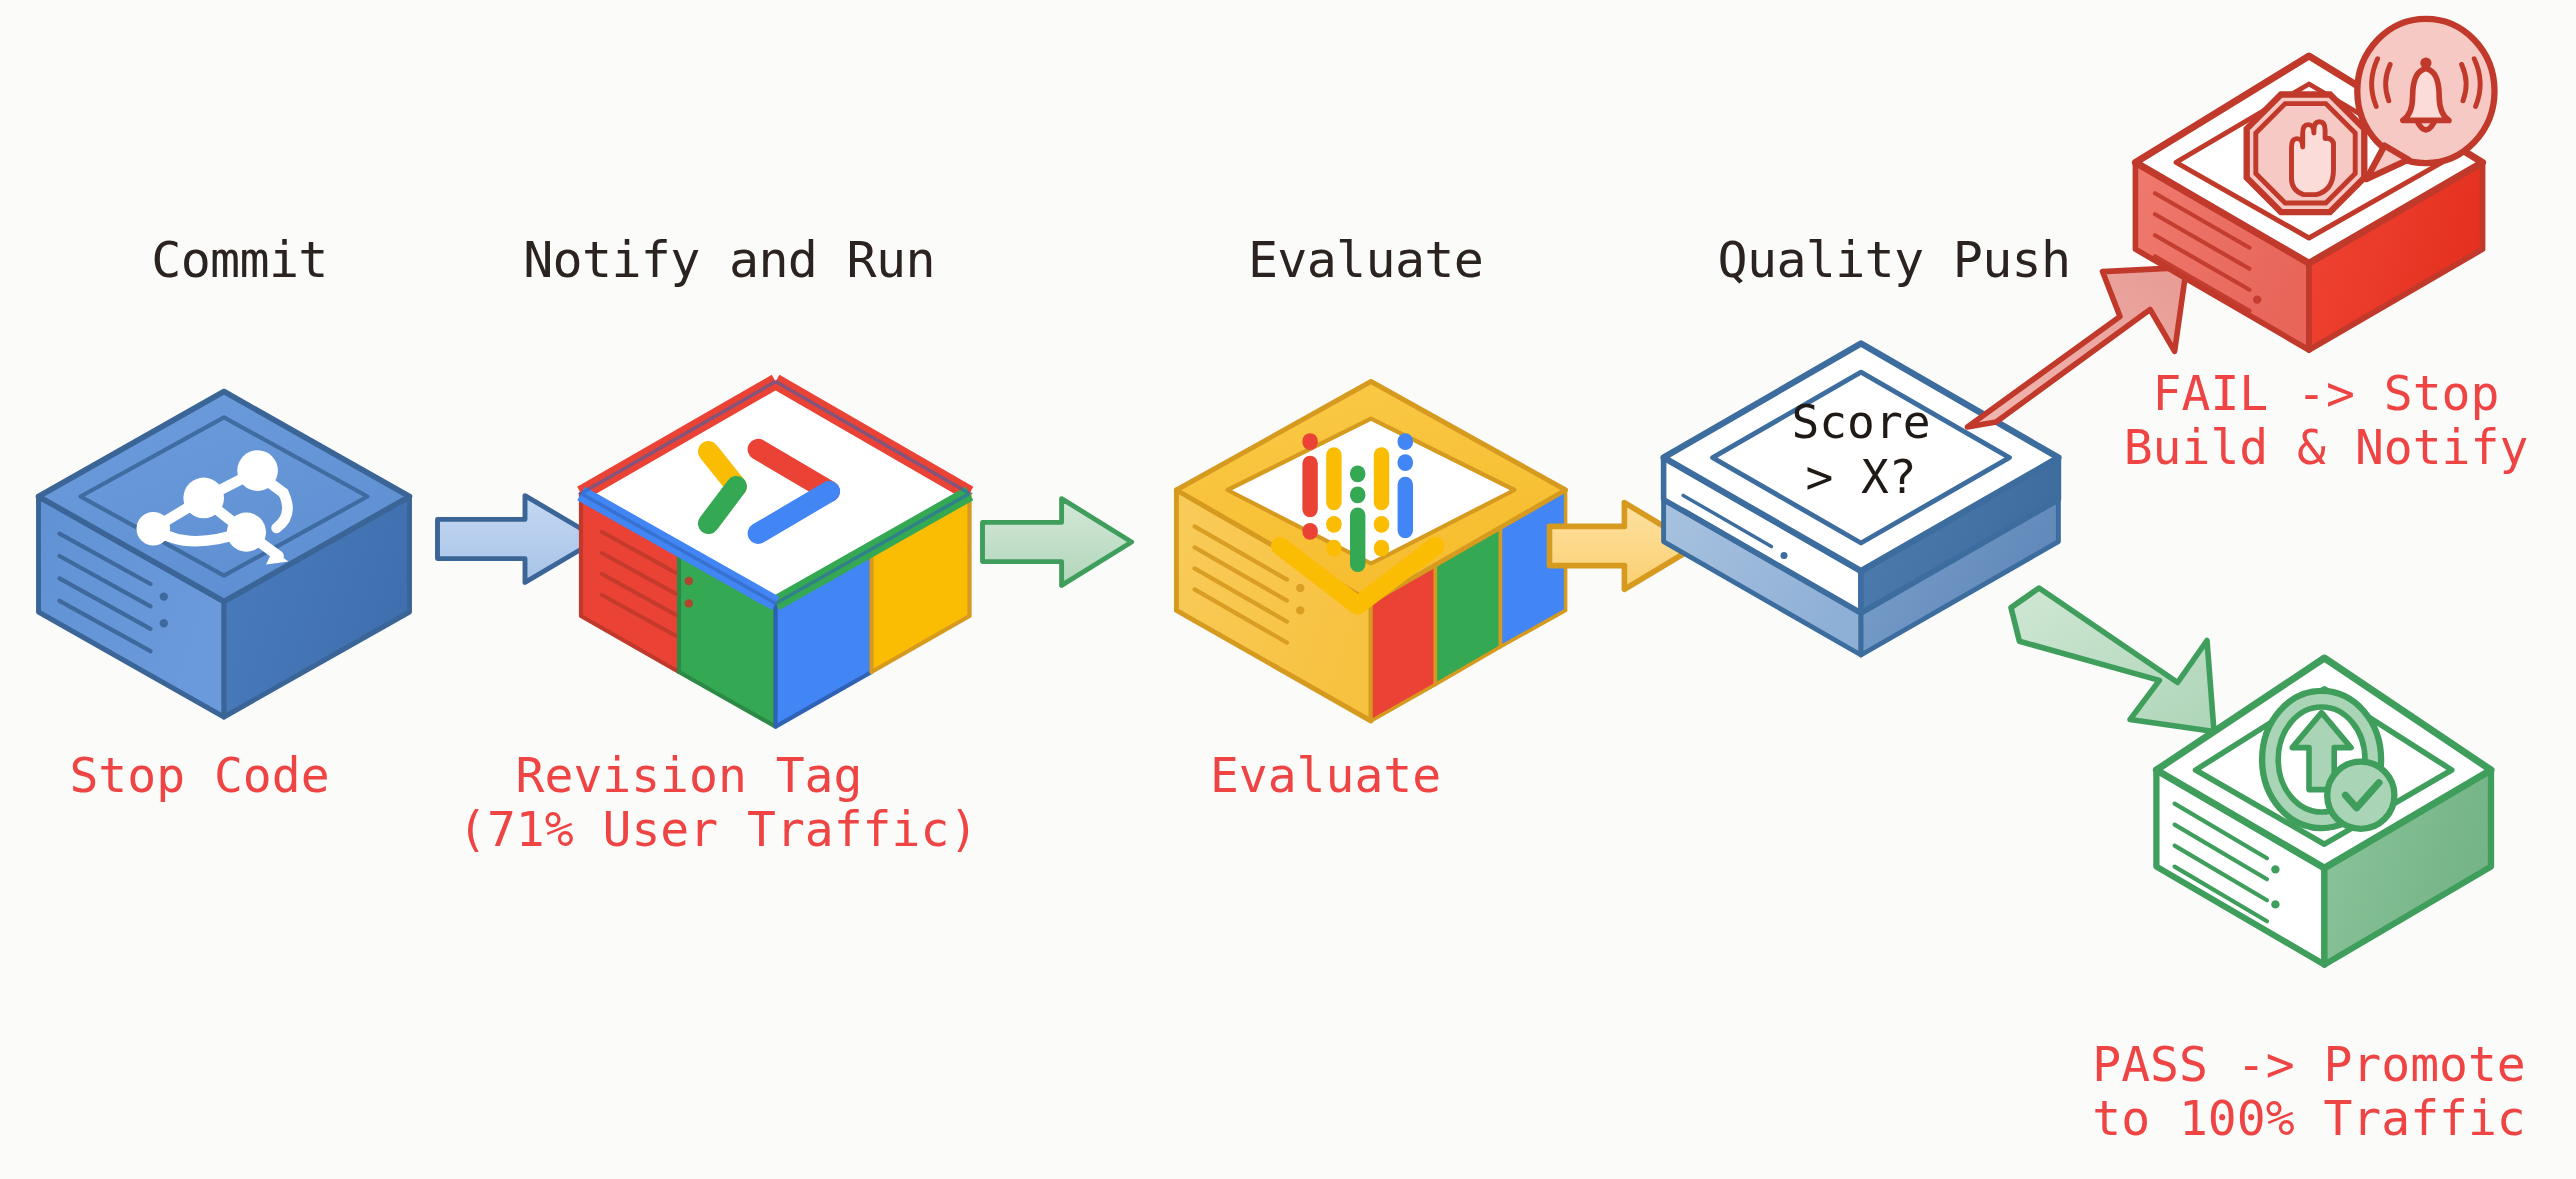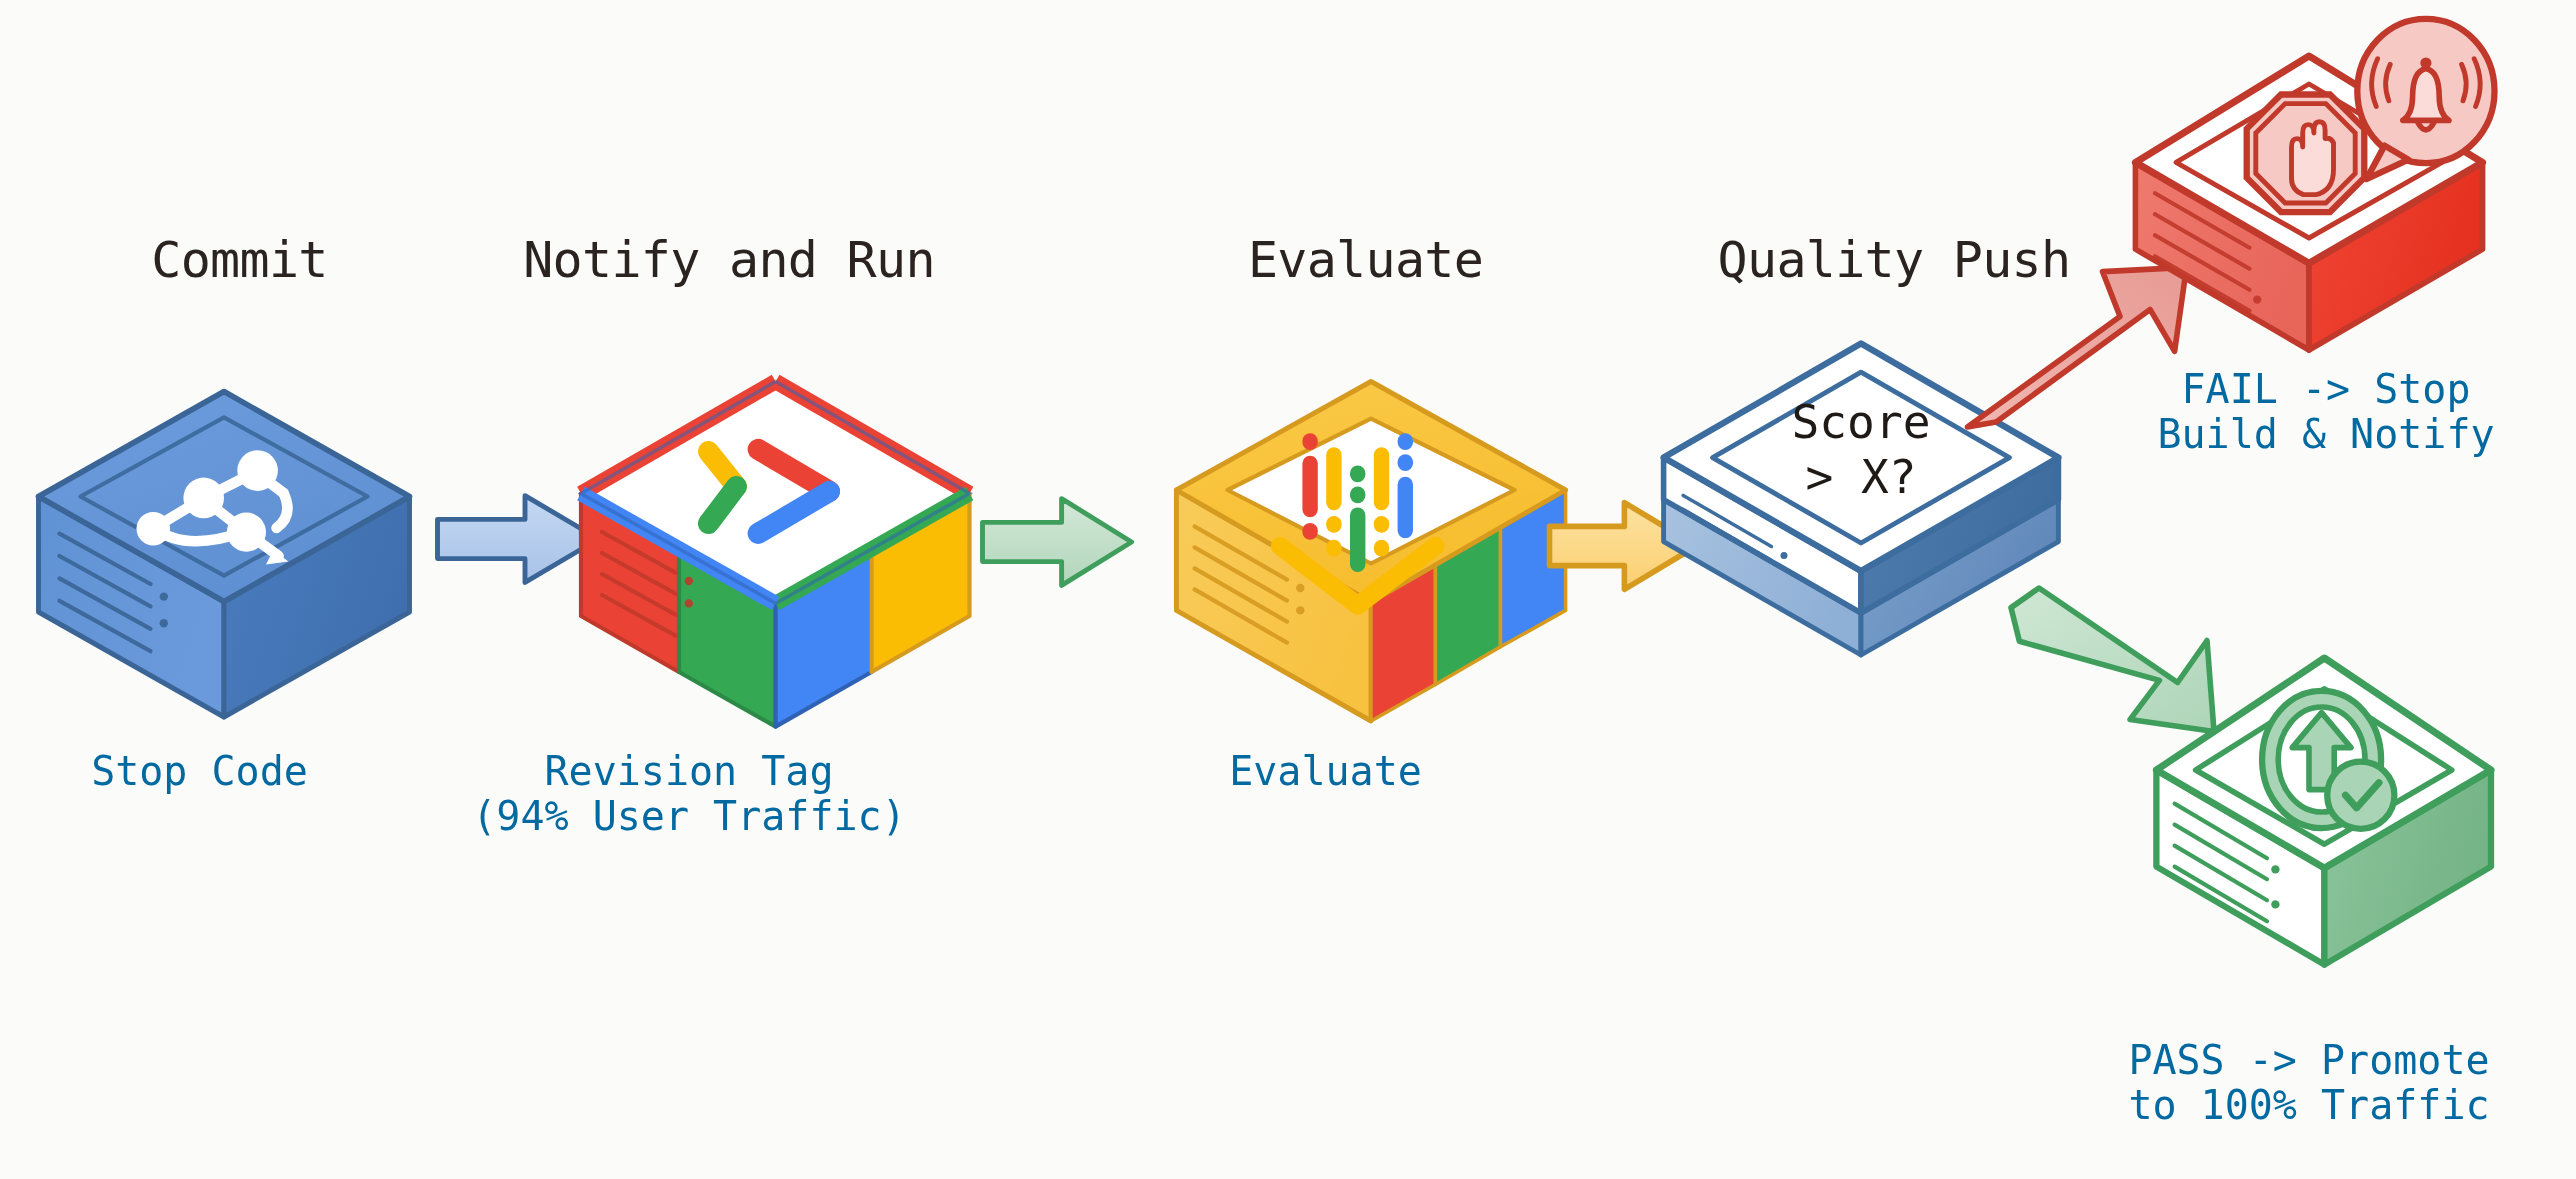--- a/index.html
+++ b/index.html
@@ -8,39 +8,39 @@
     font-family:"DejaVu Sans Mono","Liberation Mono",monospace;
     width:2576px;height:1180px;position:relative;overflow:hidden;
   }
   .hdr{
     position:absolute;text-align:center;color:#2b2320;
     font-size:50px;letter-spacing:-0.7px;white-space:nowrap;
     font-family:"DejaVu Sans Mono","Liberation Mono",monospace;
     padding-left:40px;
   }
   .cap{
-    position:absolute;text-align:center;color:#0369a1;
-    font-size:40px;line-height:1.12;white-space:pre;
+    position:absolute;text-align:center;color:#ef4444;
+    font-size:48px;line-height:1.12;white-space:pre;
     font-family:"DejaVu Sans Mono","Liberation Mono",monospace;
   }
   .box{position:absolute;}
   .arrow{position:absolute;}
   svg{display:block;overflow:visible;}
 </style>
 </head>
 <body>
 
 <div class="hdr" style="left:0px;top:231px;width:399px;">Commit</div>
 <div class="hdr" style="left:465px;top:231px;width:448px;">Notify and Run</div>
 <div class="hdr" style="left:1112px;top:231px;width:427px;">Evaluate</div>
 <div class="hdr" style="left:1637px;top:231px;width:434px;">Quality Push</div>
 
 <div class="cap" style="left:0px;top:749px;width:399px;">Stop Code</div>
 <div class="cap" style="left:458px;top:749px;width:462px;">Revision Tag
-(94% User Traffic)</div>
+(71% User Traffic)</div>
 <div class="cap" style="left:1112px;top:749px;width:427px;">Evaluate</div>
 <div class="cap" style="left:2081px;top:367px;width:490px;">FAIL -&gt; Stop
 Build &amp; Notify</div>
 <div class="cap" style="left:2050px;top:1038px;width:518px;">PASS -&gt; Promote
 to 100% Traffic</div>
 
 <div class="box" style="left:14px;top:353px;">
 <svg width="448" height="371" viewBox="0 0 640 530">
   <defs>
     <linearGradient id="bluetop" x1="0" y1="0" x2="0.6" y2="1">

